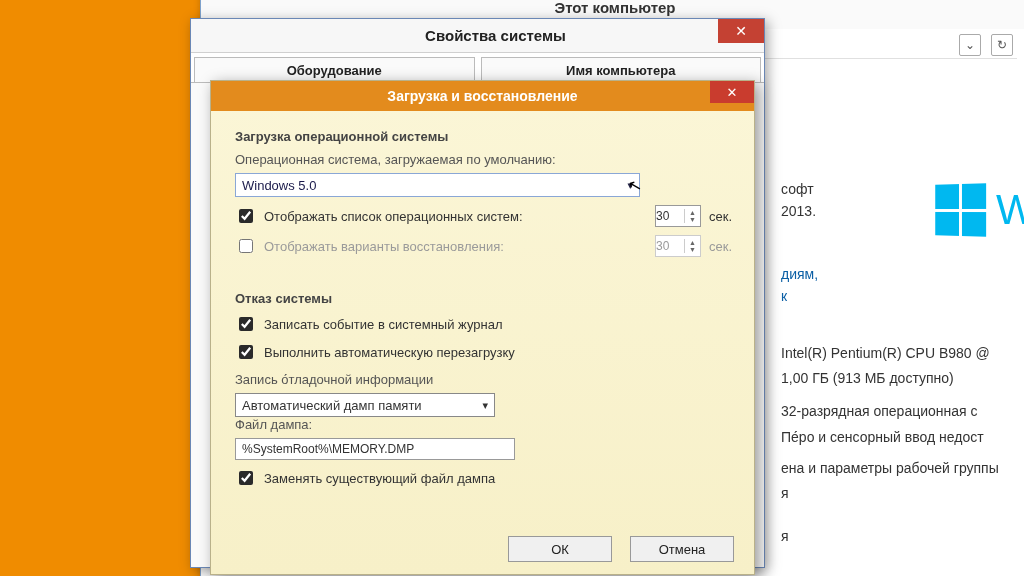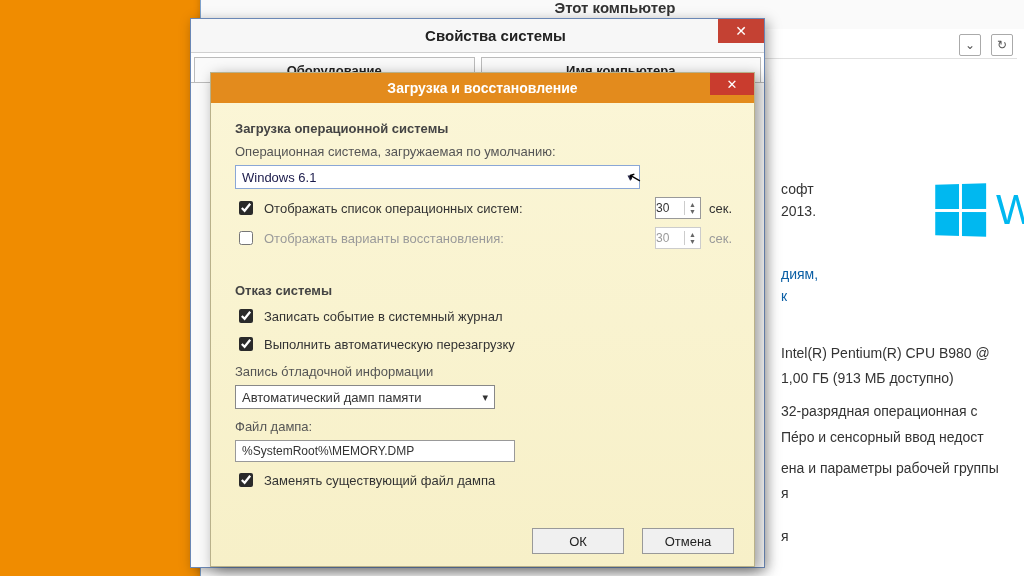--- a/index.html
+++ b/index.html
@@ -23,21 +23,21 @@
   
   .sysprops { position:absolute; left:190px; top:18px; width:575px; height:550px; background:#fff; border:1px solid #6a87b5; box-shadow:3px 3px 12px rgba(0,0,0,.35);}
   .sysprops-titlebar { height:34px; background:#f7f7f7; display:flex; align-items:center; justify-content:center; position:relative; border-bottom:1px solid #d0d0d0;padding-left:36px;}
   .sysprops-title    { font-size:15px; font-weight:600; color:#222;}
   .sysprops-close    { position:absolute; right:0; top:0; width:46px; height:24px; background:#c44133; color:#fff; display:flex; align-items:center; justify-content:center; font-size:14px;}
   .sysprops-tabs { display:flex; height:30px; border-bottom:1px solid #bbb;}
   .sysprops-tab  { flex:1; display:flex; align-items:center; justify-content:center; border:1px solid #bbb; border-bottom:none; margin:4px 3px 0 3px; background:#fafafa; font-size:13px; font-weight:600; color:#222;}
   .sysprops-body { position:absolute; top:64px; left:0; right:0; bottom:0; background:#fafafa;}
 
   
-  .dlg { position:absolute; left:210px; top:72px; width:545px; height:495px; background:linear-gradient(#fbf6d7,#f7f0c8); border:1px solid #b9b18a; box-shadow:4px 4px 14px rgba(0,0,0,.4);}
+  .dlg { position:absolute; left:210px; top:80px; width:545px; height:495px; background:linear-gradient(#fbf6d7,#f7f0c8); border:1px solid #b9b18a; box-shadow:4px 4px 14px rgba(0,0,0,.4);}
   .dlg-titlebar { height:30px; background:#e38b1d; color:#fff; display:flex; align-items:center; justify-content:center; position:relative;}
   .dlg-title    { font-size:14px; font-weight:600;}
   .dlg-close    { position:absolute; right:0; top:0; width:44px; height:22px; background:#c93c2e; color:#fff; display:flex; align-items:center; justify-content:center; font-size:13px;}
   .dlg-body { padding:18px 22px 10px 24px; font-size:13px; color:#333; }
 
   .section-title { font-weight:600; color:#444; margin-bottom:8px; font-size:13px;}
   .sub-label     { color:#555; margin-bottom:6px; font-size:13px;}
   .select-os { width:405px; height:24px; border:1px solid #8aa7d6; background:#fff; display:flex; align-items:center; justify-content:space-between; padding:0 6px; position:relative;}
   .select-os .value { color:#1a1a4a; font-size:13px;}
   .select-os .chev  { font-size:11px; color:#224;}
@@ -57,21 +57,21 @@
 
   .gap { height:34px;}
 
   .select-dump { width:260px; height:24px; border:1px solid #888; background:#fff; display:flex; align-items:center; justify-content:space-between; padding:0 6px; margin-top:0;}
   .select-dump .value{font-size:13px;}
   .select-dump .chev{font-size:11px;}
 
   .textfield { width:280px; height:22px; border:1px solid #999; background:#fff; padding:0 6px; display:flex; align-items:center; font-size:12px; font-family:Consolas,monospace; color:#333; margin-top:4px;}
 
   .dlg-buttons { position:absolute; bottom:12px; right:20px; display:flex; gap:18px;}
-  .dlg-btn { width:92px; height:26px; border:1px solid #999; background:#f0f0f0; display:flex; align-items:center; justify-content:center; font-size:13px; color:#222;}
+  .dlg-btn { width:104px; height:26px; border:1px solid #999; background:#f0f0f0; display:flex; align-items:center; justify-content:center; font-size:13px; color:#222;}
 
 </style>
 </head>
 <body>
 
 <div class="explorer-bg">
   <div class="explorer-title">Этот компьютер</div>
   <div class="explorer-body">
     <div class="explorer-toolbar">
       <div class="explorer-drop">⌄</div>
@@ -130,21 +130,21 @@
     <div class="dlg-title">Загрузка и восстановление</div>
     <div class="dlg-close">✕</div>
   </div>
   <div class="dlg-body">
 
     <div class="section-title">Загрузка операционной системы</div>
 
     <div class="sub-label">Операционная система, загружаемая по умолчанию:</div>
 
     <div class="select-os">
-      <span class="value">Windows 6.1</span>
+      <span class="value">Windows 5.0</span>
       <span class="chev">▾</span>
       <span class="cursor">↖</span>
     </div>
 
     <div class="row">
       <input type="checkbox" checked="" style="">
       <span class="lbl">Отображать список операционных систем:</span>
       <div class="spinner">
         <div class="val">30</div>
         <div class="arrows">
@@ -181,21 +181,21 @@
       <span class="lbl">Выполнить автоматическую перезагрузку</span>
     </div>
 
     <div class="sub-label" style="margin-top:10px;">Запись о́тладочной информации</div>
 
     <div class="select-dump">
       <span class="value">Автоматический дамп памяти</span>
       <span class="chev">▾</span>
     </div>
 
-    <div class="sub-label" style="margin-top:10px;">Файл дампа:</div>
+    <div class="sub-label" style="">Файл дампа:</div>
     <div class="textfield">
       <span>%SystemRoot%\MEMORY.DMP</span>
     </div>
 
     <div class="row">
       <input type="checkbox" checked="" style="">
       <span class="lbl">Заменять существующий файл дампа</span>
     </div>
 
   </div>

